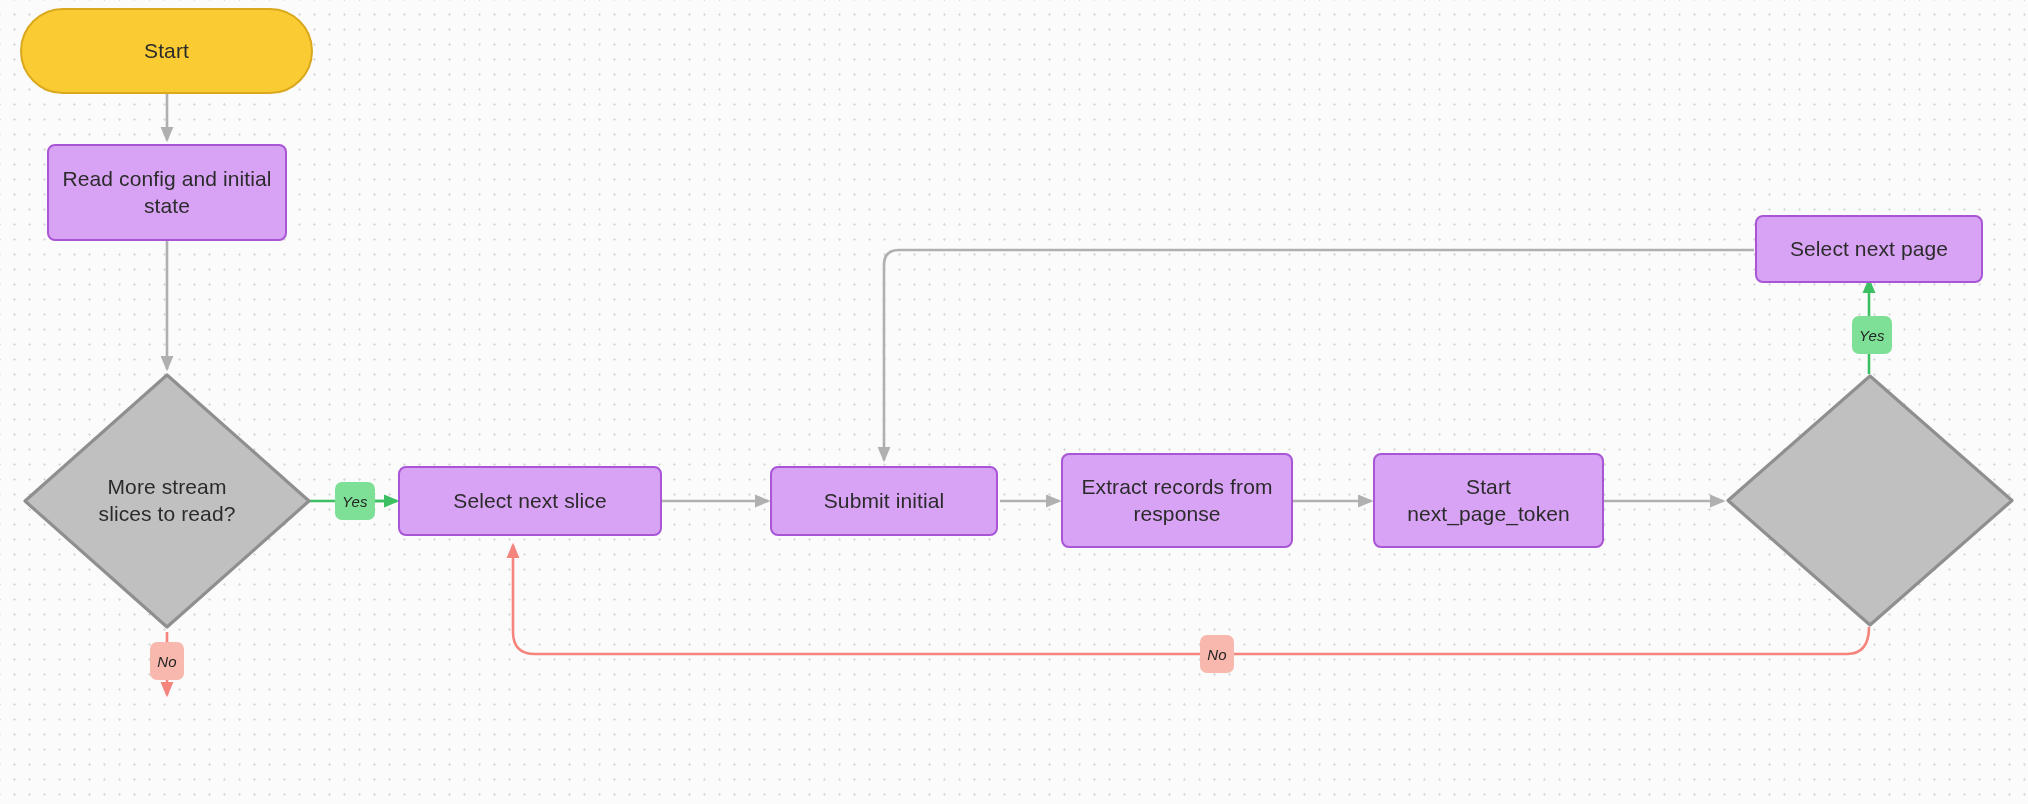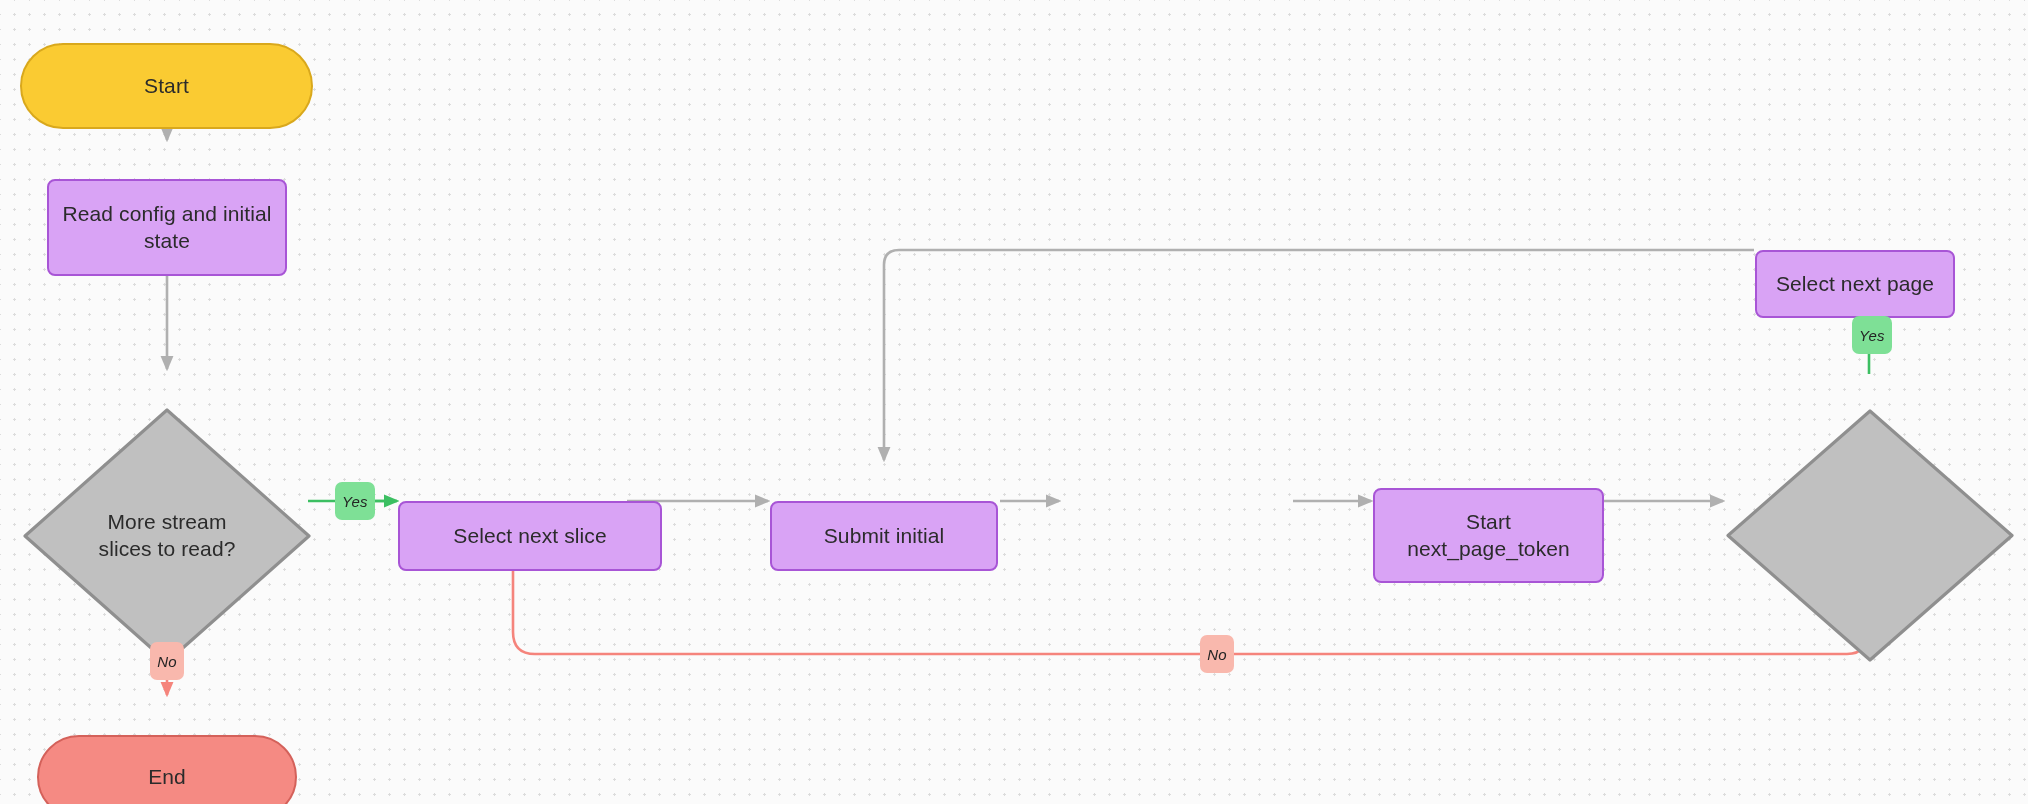--- a/index.html
+++ b/index.html
@@ -40,21 +40,20 @@
     position: absolute;
     z-index: 2;
     display: flex;
     align-items: center;
     justify-content: center;
     text-align: center;
     color: #2b2b2b;
     font-size: 21px;
     line-height: 1.28;
     letter-spacing: 0.1px;
-    margin-top: 35px;
   }
 
   .node .node-label {
     display: block;
     padding: 0 10px;
     white-space: pre-line;
   }
 
   
   .n-terminator {
@@ -156,49 +155,50 @@
   </div>
 
   <div class="node n-decision" style="left:22px; top:372px; width:290px; height:258px;">
     <svg class="diamond-shape" viewBox="0 0 290 258" preserveAspectRatio="none">
       <polygon points="145,3 287,129 145,255 3,129" fill="#c0c0c0" stroke="#8f8f8f" stroke-width="3.2" stroke-linejoin="round"></polygon>
     </svg>
     <span class="node-label">More stream
 slices to read?</span>
   </div>
 
-  <div class="node n-terminator" style="left:37px; top:700px; width:260px; height:84px;
-              background:#f58a83; border-color:#d4615a;">
-    <span class="node-label">End</span>
-  </div>
 
   <div class="node n-process" style="left:398px; top:466px; width:264px; height:70px;
               background:#d9a3f5; border-color:#a855d6;">
     <span class="node-label">Select next slice</span>
   </div>
 
   <div class="node n-process" style="left:770px; top:466px; width:228px; height:70px;
               background:#d9a3f5; border-color:#a855d6;">
     <span class="node-label">Submit initial</span>
   </div>
 
+  <div class="node n-process" style="left:1061px; top:453px; width:232px; height:95px;
+              background:#d9a3f5; border-color:#a855d6;">
+    <span class="node-label">Extract records from
+response</span>
+  </div>
 
   <div class="node n-process" style="left:1373px; top:453px; width:231px; height:95px;
               background:#d9a3f5; border-color:#a855d6;">
     <span class="node-label">Start
 next_page_token</span>
   </div>
 
   <div class="node n-decision" style="left:1725px; top:373px; width:290px; height:255px;">
     <svg class="diamond-shape" viewBox="0 0 290 255" preserveAspectRatio="none">
       <polygon points="145,3 287,127.5 145,252 3,127.5" fill="#c0c0c0" stroke="#8f8f8f" stroke-width="3.2" stroke-linejoin="round"></polygon>
     </svg>
   </div>
 
-  <div class="node n-process" style="left:1755px; top:215px; width:200px; height:68px;
+  <div class="node n-process" style="left:1755px; top:215px; width:228px; height:68px;
               background:#d9a3f5; border-color:#a855d6;">
     <span class="node-label">Select next page</span>
   </div>
 
   <div class="edge-label" style="left:335px; top:482px; background:#7ee096;">
     <span>Yes</span>
   </div>
 
   <div class="edge-label" style="left:150px; top:642px; background:#f9b8ad;">
     <span>No</span>

